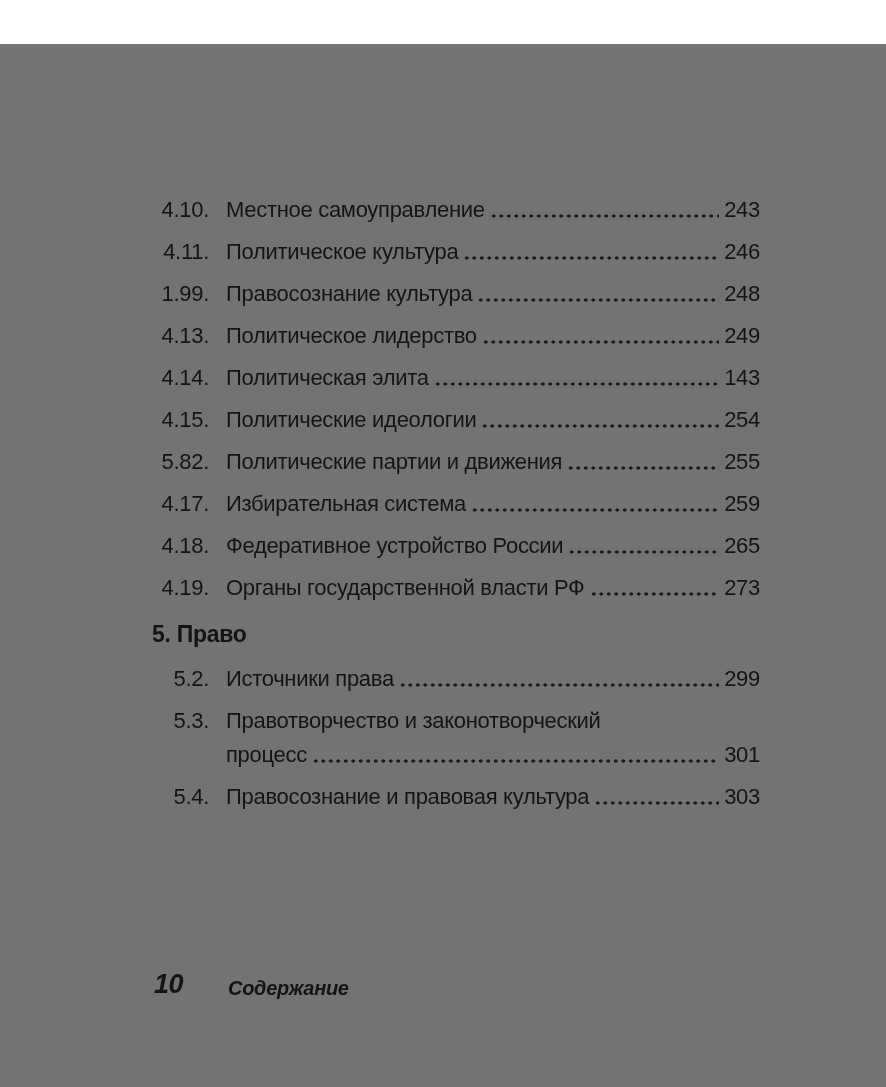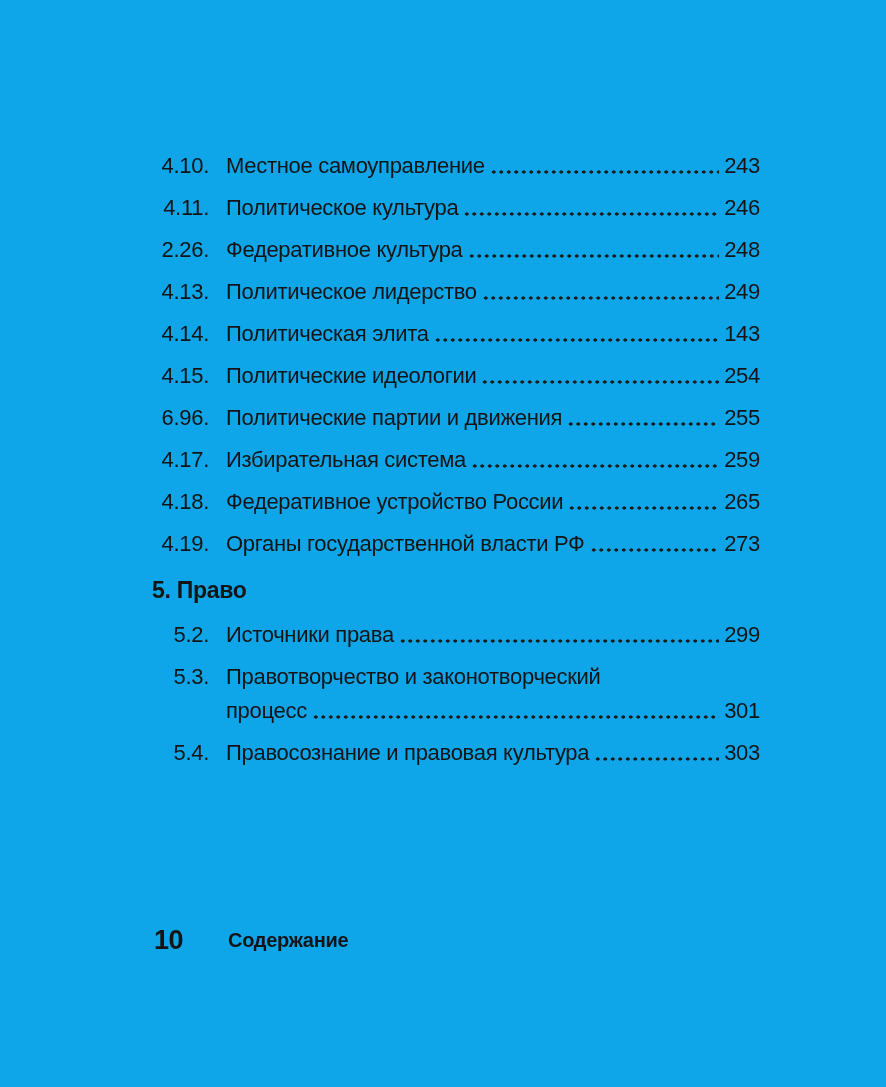--- a/index.html
+++ b/index.html
@@ -11,21 +11,22 @@
     width: 886px;
     height: 1087px;
     position: relative;
     font-family: "Liberation Sans", sans-serif;
     color: #141414;
     overflow: hidden;
   }
   .page {
     position: absolute;
     inset: 0;
-    background: #0ea5e9;
+    background: #737373;
+    margin-top: 44px;
   }
   .toc {
     position: absolute;
     left: 154px;
     top: 149px;
     width: 606px;
   }
   .section + .section {
     margin-top: 12px;
   }
@@ -78,21 +79,22 @@
   }
   .pageno {
     flex: 0 0 auto;
     text-align: left;
   }
   .footer {
     position: absolute;
     left: 154px;
     top: 925px;
     display: flex;
-    align-items: center;
+    align-items: flex-end;
+    font-style: italic;
   }
   .folio {
     font-size: 27px;
     font-weight: 700;
     letter-spacing: -0.5px;
   }
   .running-title {
     font-size: 20px;
     font-weight: 700;
     letter-spacing: -0.3px;
@@ -119,24 +121,24 @@
           <span class="num">4.11.</span>
           <div class="entry-body">
             <div class="line">
               <span class="title-text">Политическое культура</span>
               <span class="leader"></span>
               <span class="pageno">246</span>
             </div>
           </div>
         </div>
         <div class="entry">
-          <span class="num">2.26.</span>
-          <div class="entry-body">
-            <div class="line">
-              <span class="title-text">Федеративное культура</span>
+          <span class="num">1.99.</span>
+          <div class="entry-body">
+            <div class="line">
+              <span class="title-text">Правосознание культура</span>
               <span class="leader"></span>
               <span class="pageno">248</span>
             </div>
           </div>
         </div>
         <div class="entry">
           <span class="num">4.13.</span>
           <div class="entry-body">
             <div class="line">
               <span class="title-text">Политическое лидерство</span>
@@ -159,21 +161,21 @@
           <span class="num">4.15.</span>
           <div class="entry-body">
             <div class="line">
               <span class="title-text">Политические идеологии</span>
               <span class="leader"></span>
               <span class="pageno">254</span>
             </div>
           </div>
         </div>
         <div class="entry">
-          <span class="num">6.96.</span>
+          <span class="num">5.82.</span>
           <div class="entry-body">
             <div class="line">
               <span class="title-text">Политические партии и движения</span>
               <span class="leader"></span>
               <span class="pageno">255</span>
             </div>
           </div>
         </div>
         <div class="entry">
           <span class="num">4.17.</span>

